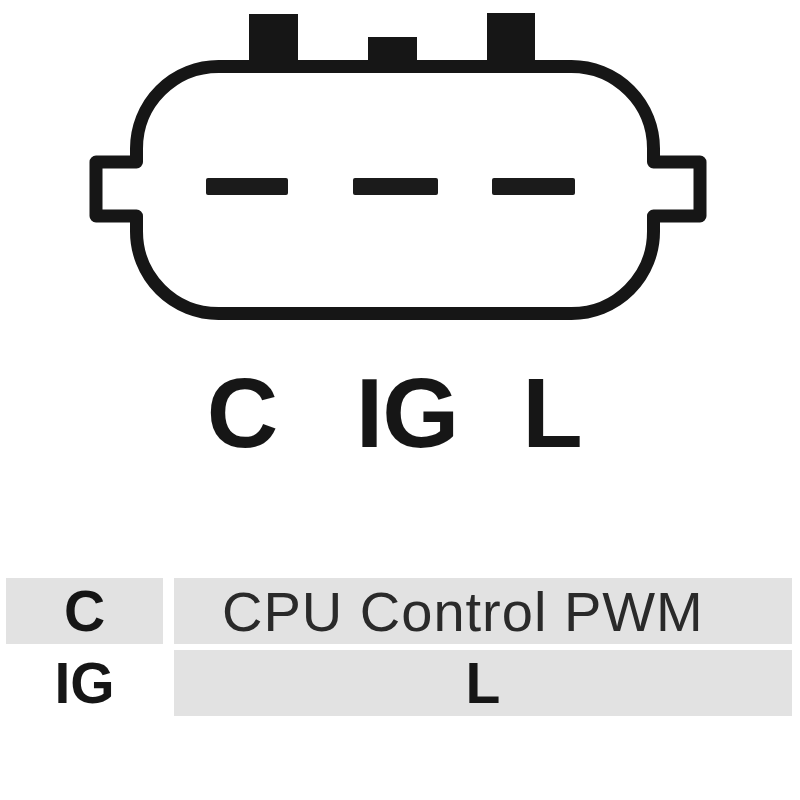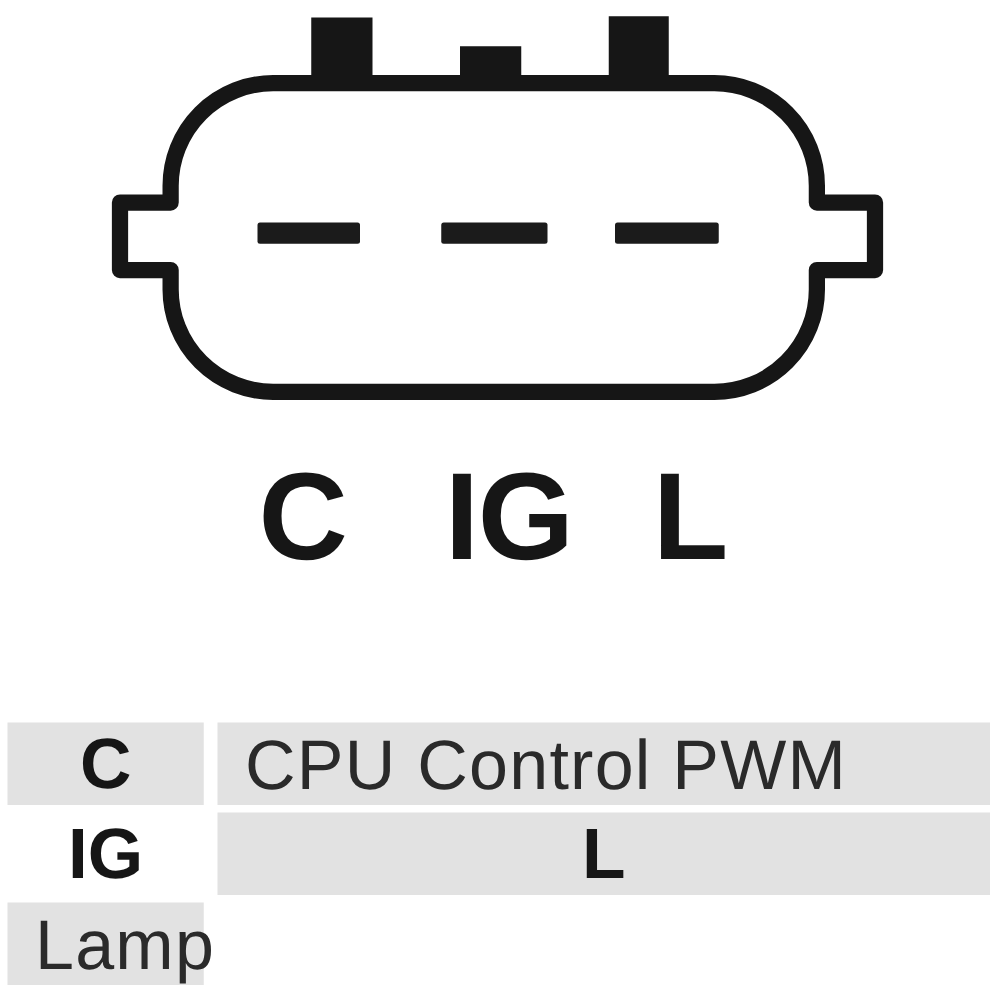--- a/index.html
+++ b/index.html
@@ -68,21 +68,21 @@
     display: flex;
     align-items: center;
     justify-content: center;
     font-size: 57px;
     font-weight: bold;
     color: #161616;
   }
   .desc-cell {
     display: flex;
     align-items: center;
-    padding-left: 22px;
+    padding-left: 48px;
     font-size: 56px;
     font-weight: normal;
     color: #2a2a2a;
     letter-spacing: 1px;
     white-space: nowrap;
   }
 </style>
 </head>
 <body>
 
@@ -125,17 +125,16 @@
   </div>
 
   <div class="legend-table">
 
     <div class="cell shaded pin-cell">C</div>
     <div class="cell shaded desc-cell">CPU Control PWM</div>
 
     <div class="cell pin-cell">IG</div>
 
     <div class="cell shaded pin-cell">L</div>
-    <div class="cell shaded desc-cell">Lamp</div>
 
   </div>
 
 </div>
 
 </body></html>

